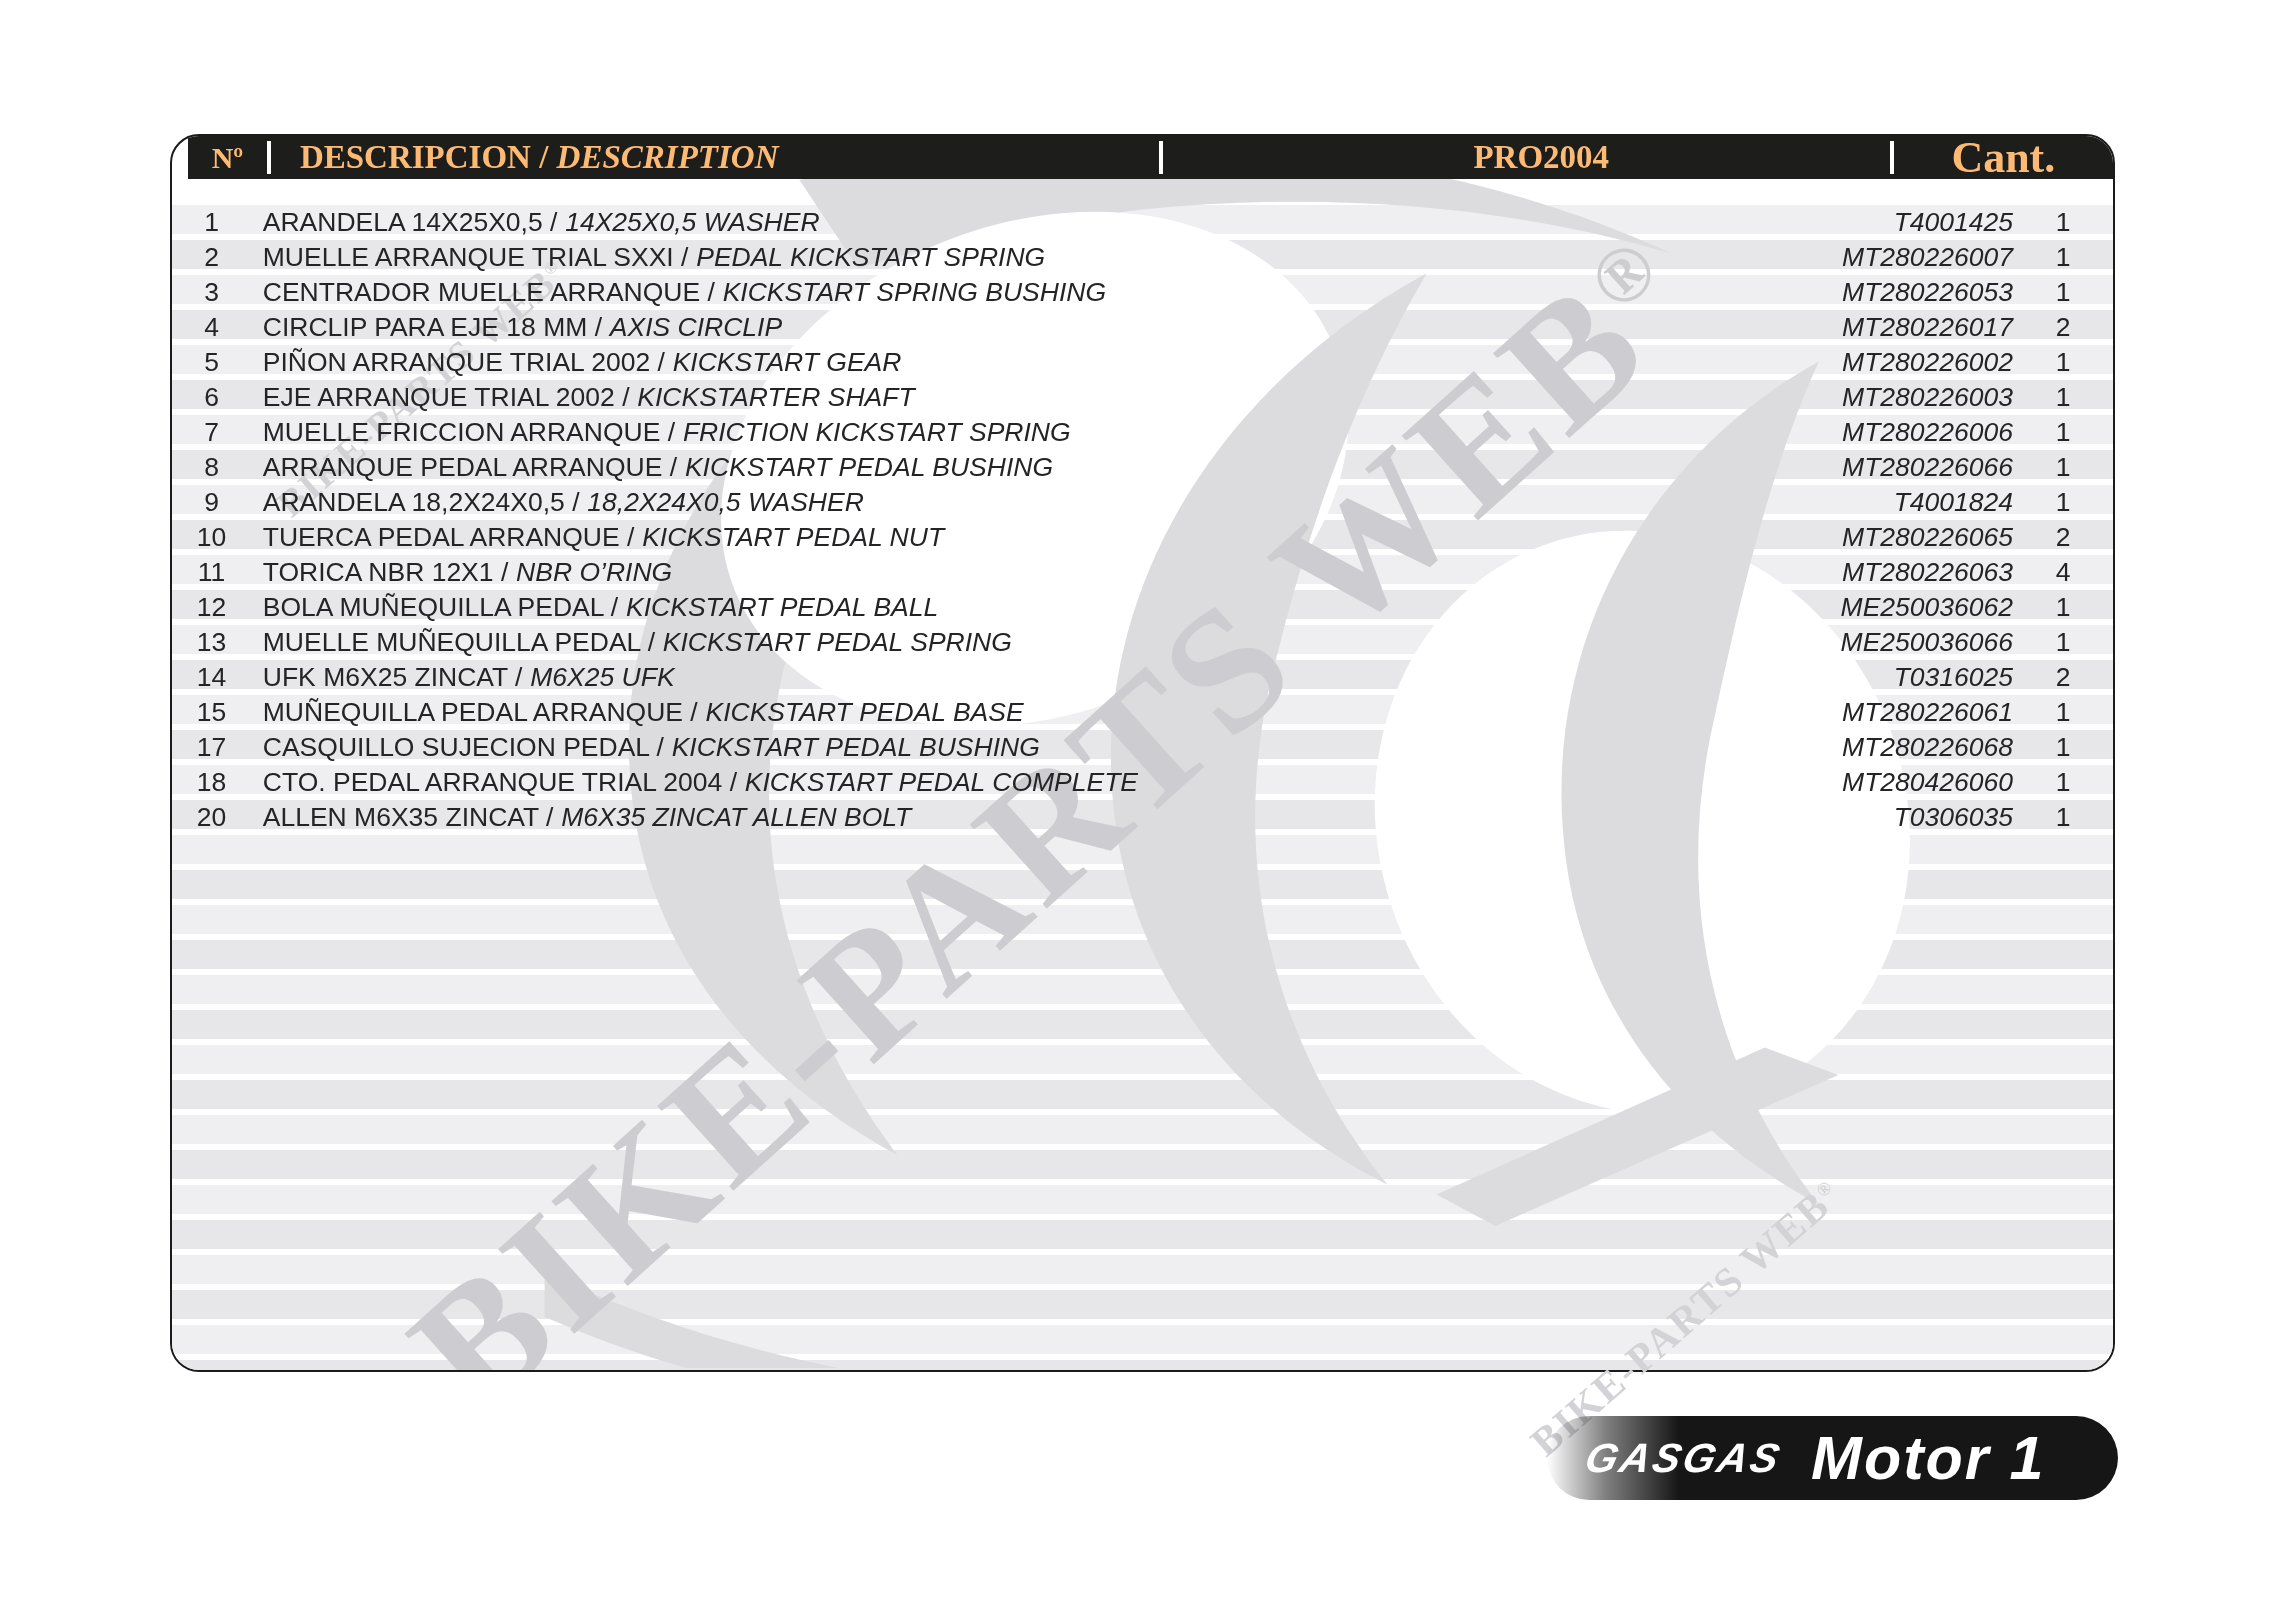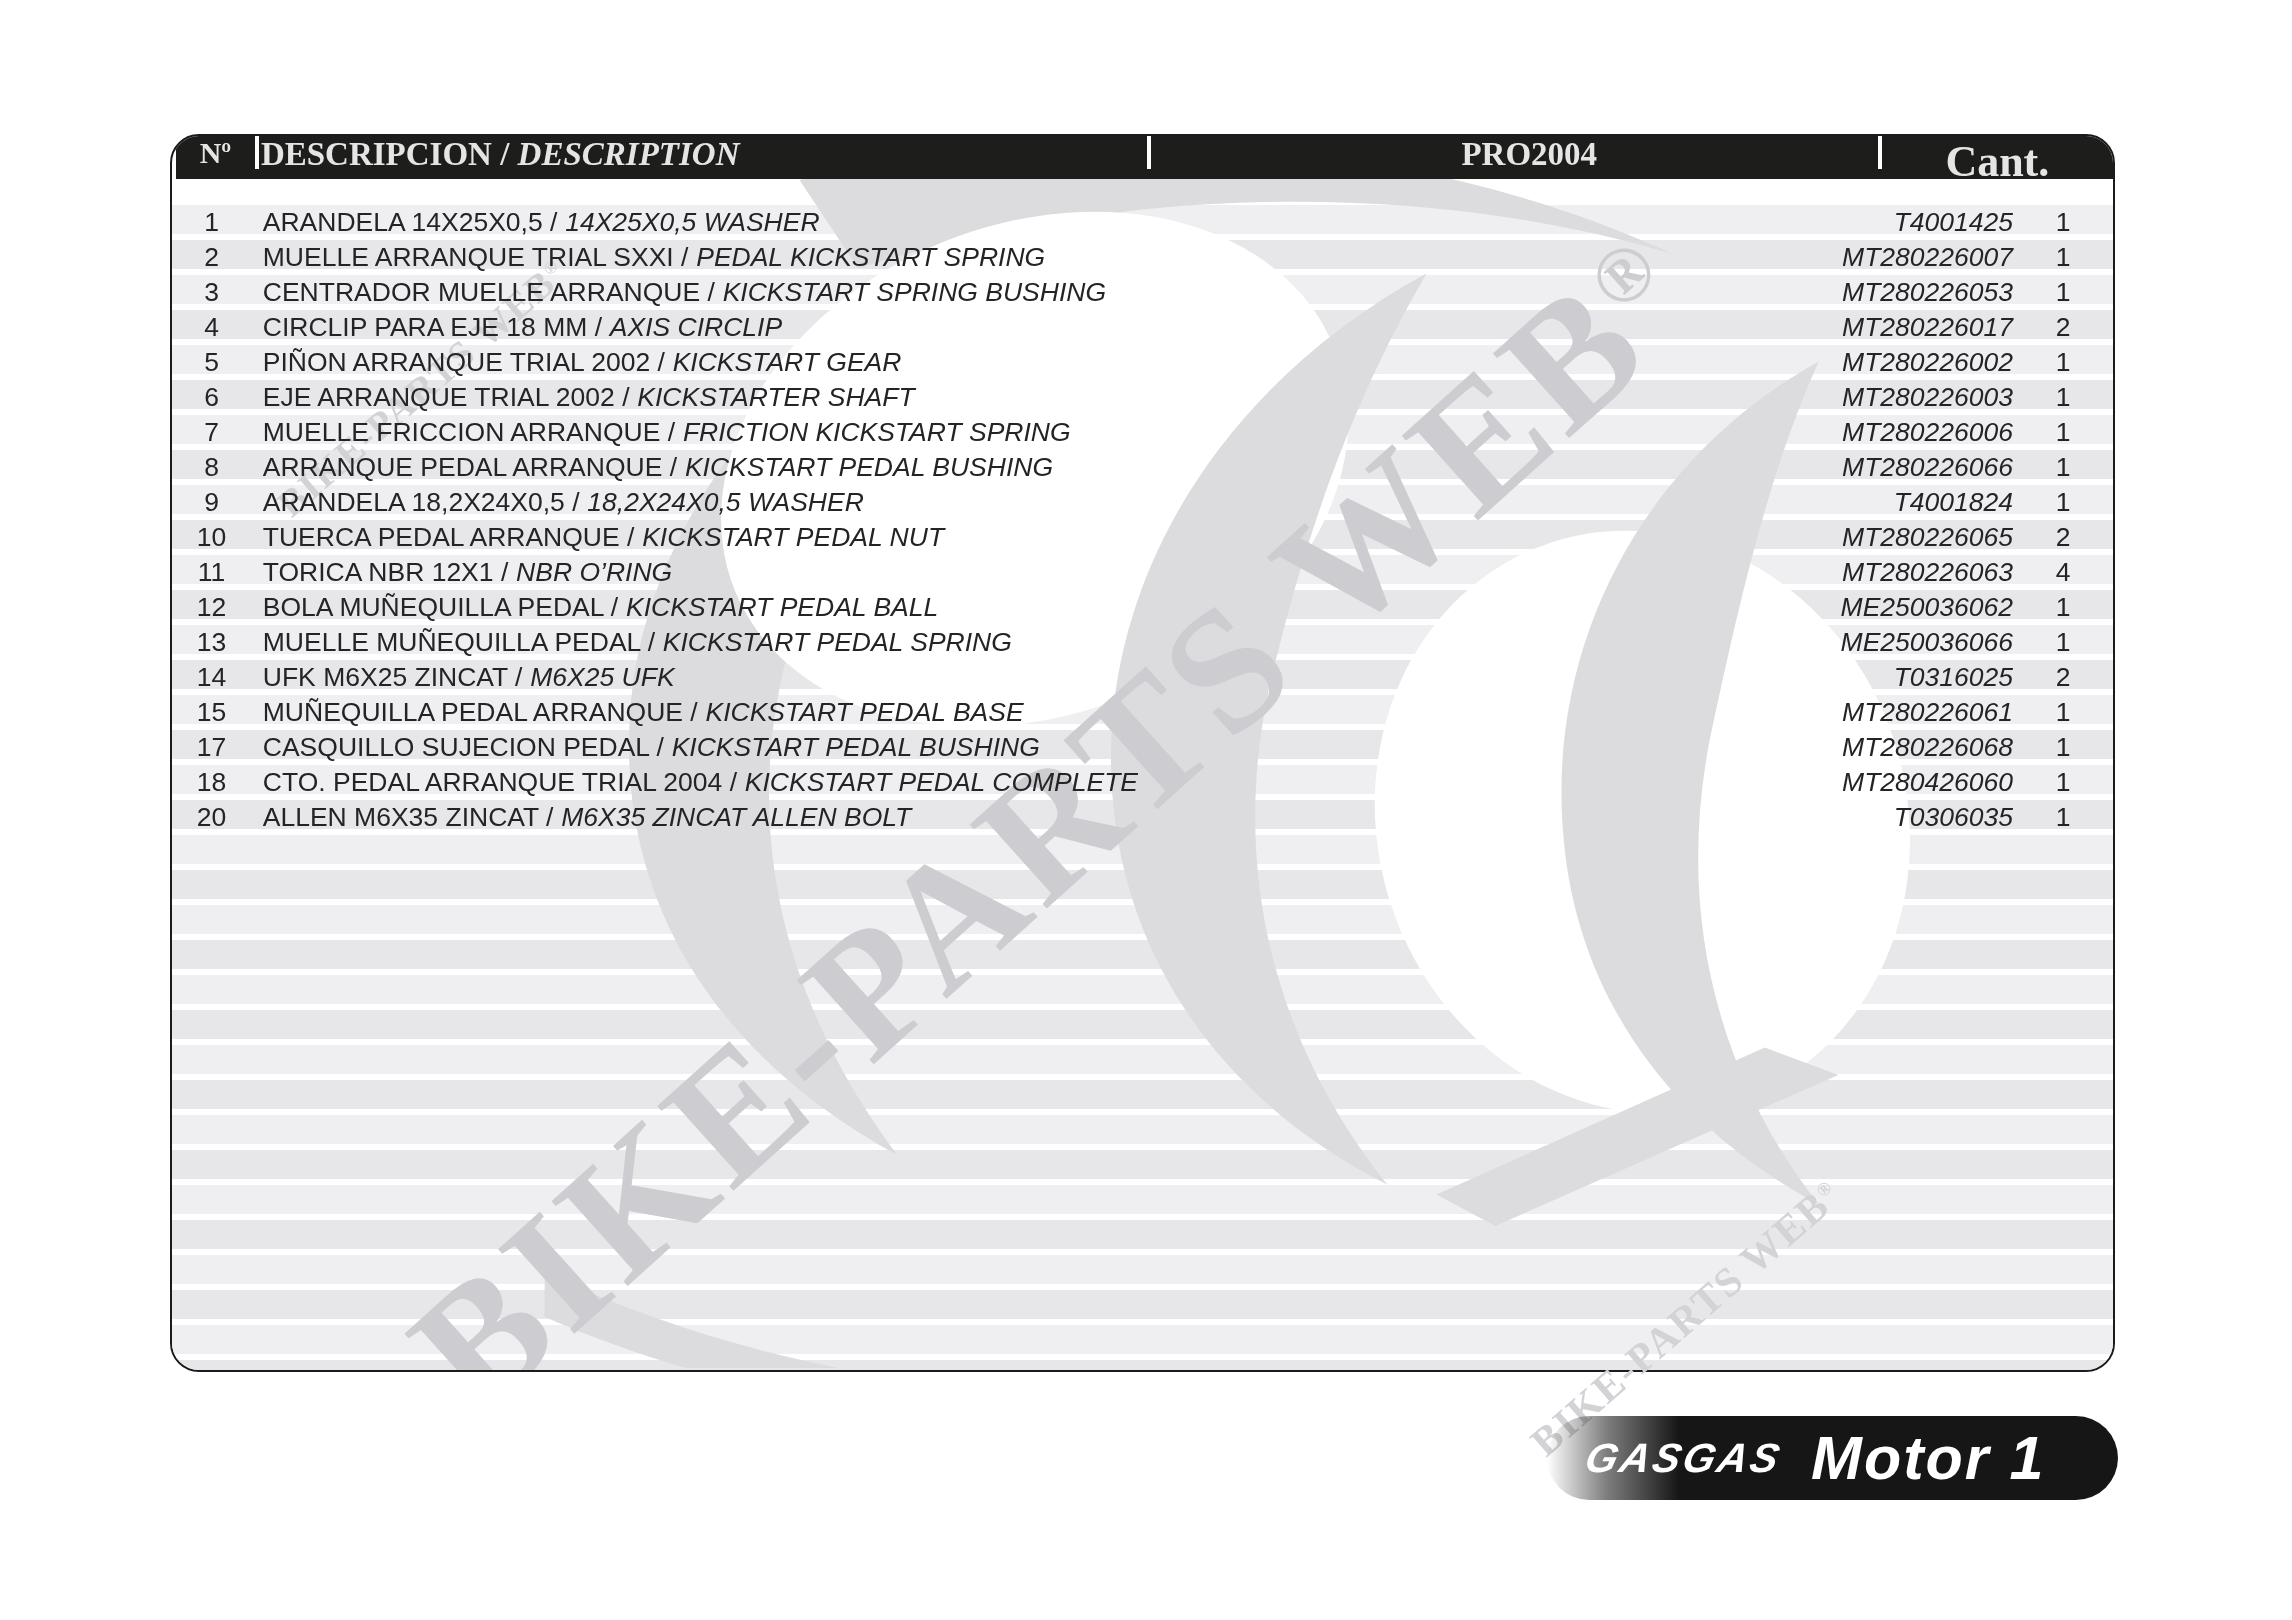--- a/index.html
+++ b/index.html
@@ -35,27 +35,27 @@
   .wm-small-top{
     left:-44px;top:230px;width:588px;font-size:38px;letter-spacing:2px;
     color:#d2d2d6;transform:rotate(-41deg);z-index:2;
   }
   .wm-small-bottom{
     left:1392px;top:1294px;width:588px;font-size:41px;letter-spacing:2px;
     color:#d3d3d7;transform:rotate(-41deg);z-index:3;
   }
   
   .thead{
-    position:absolute;top:0;left:4px;right:0;height:43px;background:#1d1d1b;
-    display:flex;color:#e5e5e5;z-index:4;
+    position:absolute;top:0;left:16px;right:0;height:43px;background:#1d1d1b;
+    display:flex;align-items:center;color:#fdba74;z-index:4;
     font-family:"Liberation Serif",serif;font-weight:bold;
   }
   .h-num{width:79px;text-align:center;font-size:30px;}
   .h-divider{width:3.9px;height:33px;background:#ffffff;}
-  .h-desc{width:888px;padding-left:2px;box-sizing:border-box;font-size:33px;}
+  .h-desc{width:888px;padding-left:29px;box-sizing:border-box;font-size:33px;}
   .h-desc .en{font-style:italic;}
   .h-model{width:697px;text-align:center;font-size:33px;margin-left:30px;}
   .h-qty{flex:1;text-align:center;font-size:44px;}
   
   .rows{position:absolute;top:69px;left:0;right:0;z-index:4;}
   .row{height:35px;display:flex;align-items:center;font-size:26.5px;color:#242426;}
   .c-num{width:79px;text-align:center;}
   .c-desc{width:1065px;padding-left:11.8px;box-sizing:border-box;white-space:nowrap;}
   .c-desc .en{font-style:italic;margin-left:7.8px;}
   .c-part{width:697px;text-align:right;font-style:italic;}

